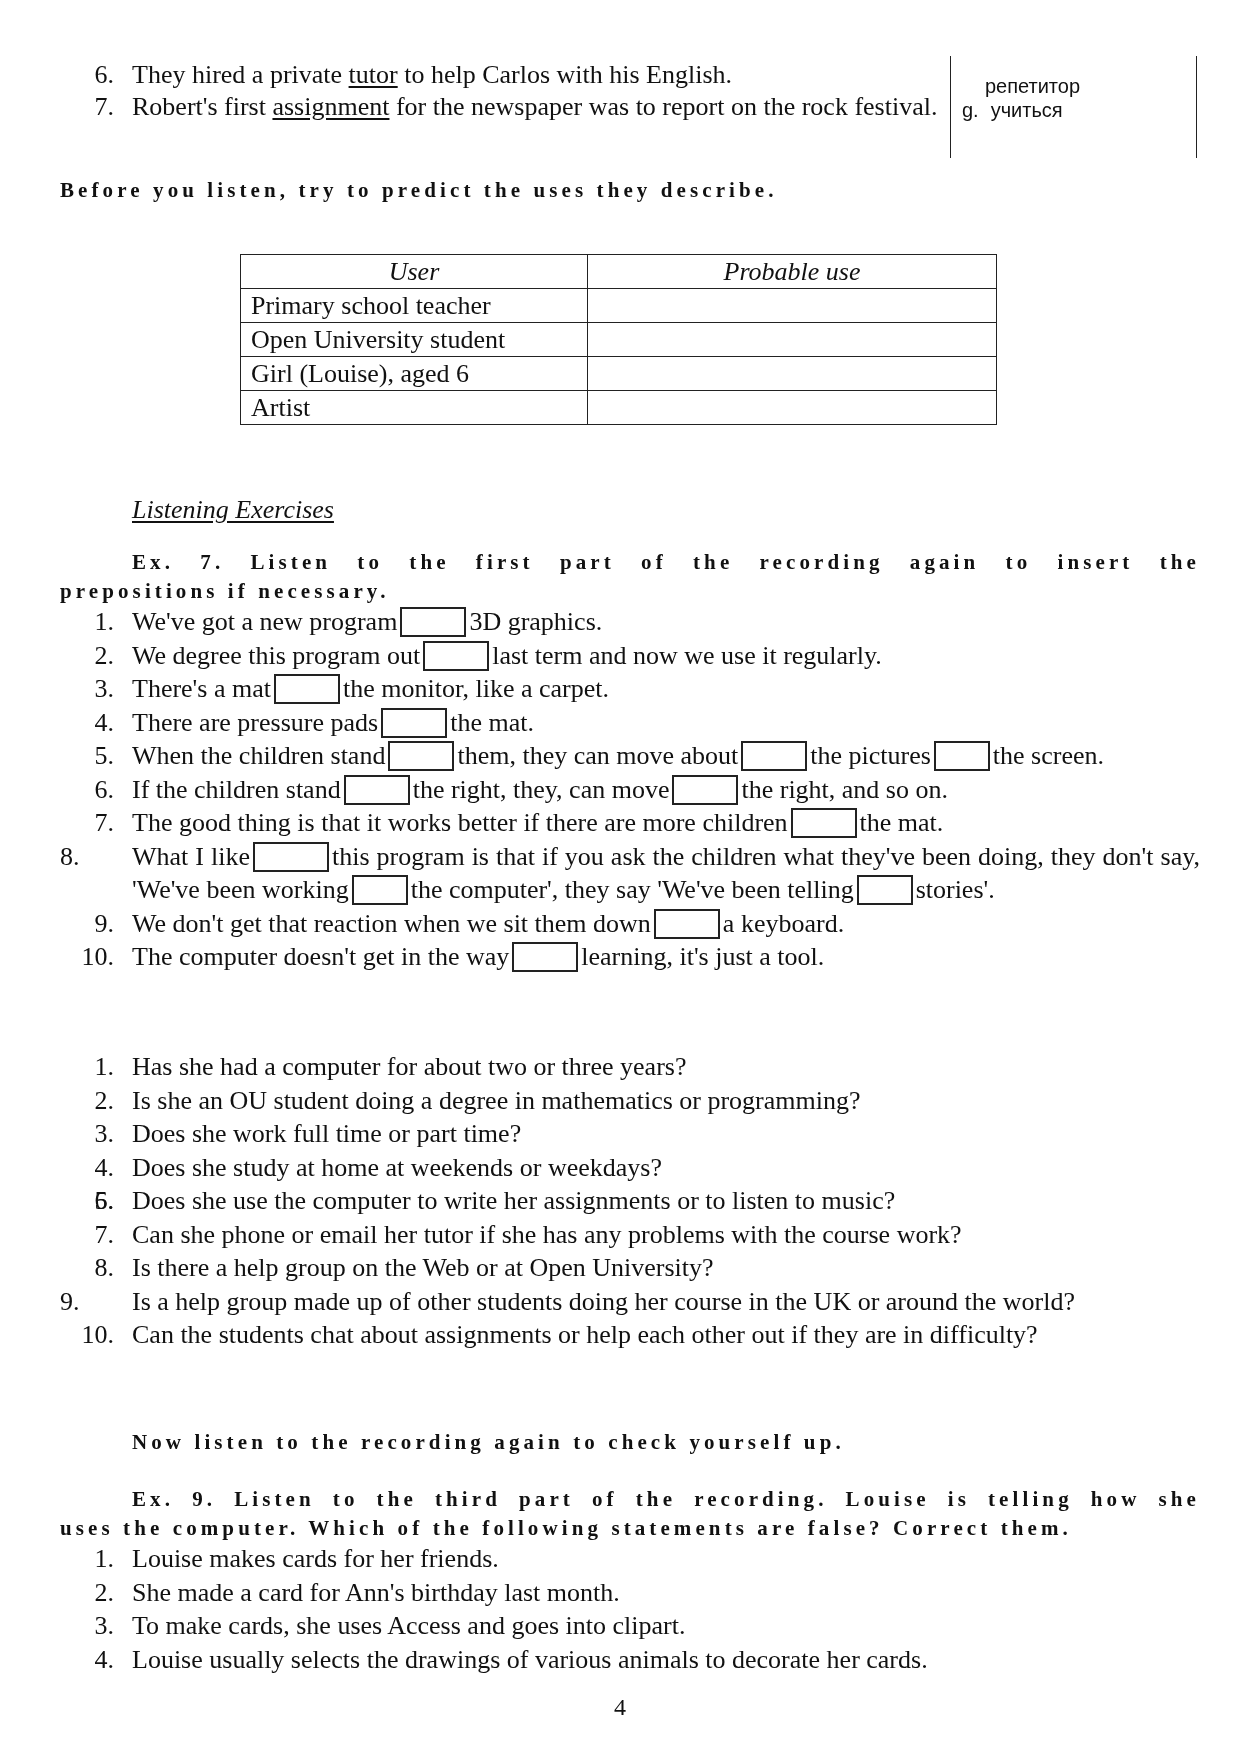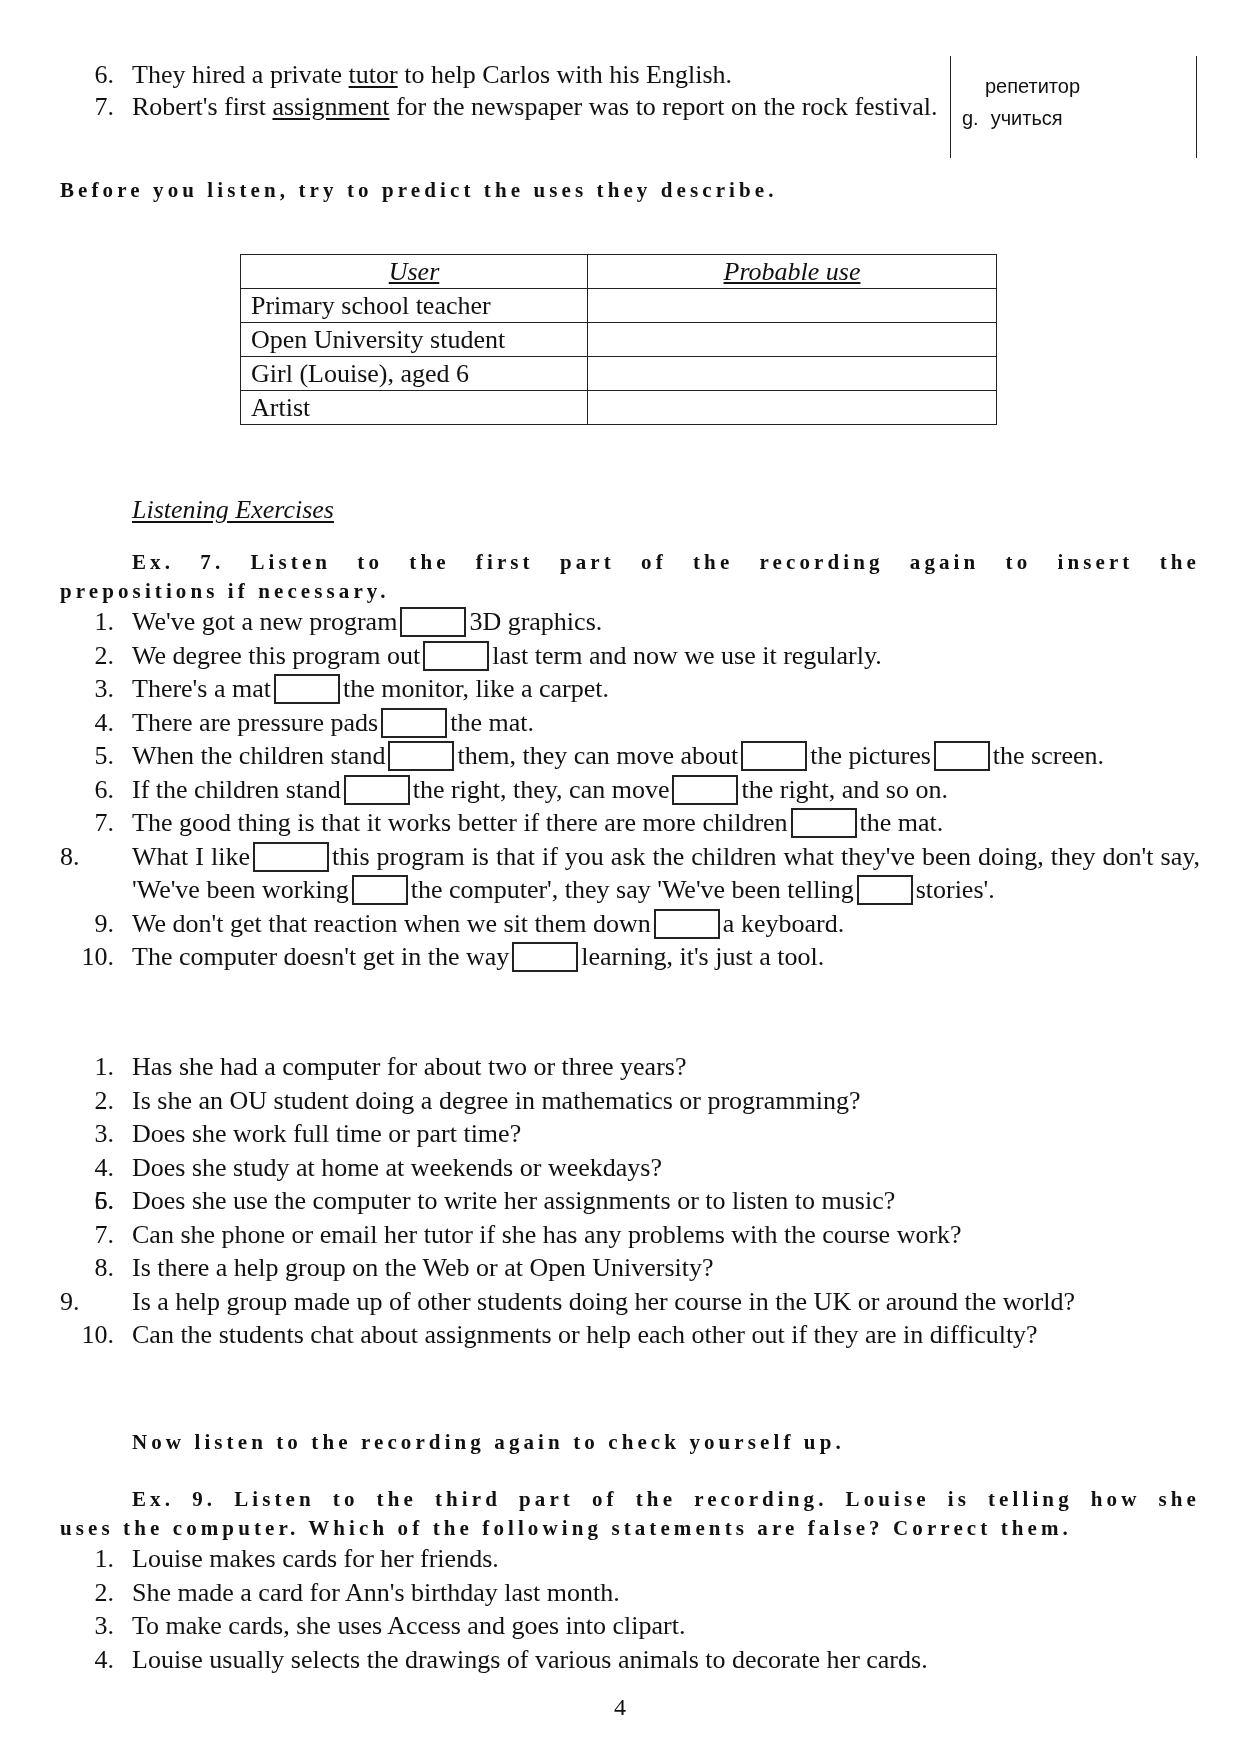--- a/index.html
+++ b/index.html
@@ -8,41 +8,41 @@
   .page { position: absolute; left: 0; top: 0; width: 1240px; height: 1755px; }
   .serif { font-family: "Liberation Serif", serif; font-size: 26px; line-height: 33.5px; }
 
   
   .top-block { position: absolute; left: 60px; top: 58px; width: 1140px; height: 102px; }
   .top-left { position: absolute; left: 0; top: 0; width: 880px; }
   .divider-v1 { position: absolute; left: 890px; top: -2px; width: 1px; height: 102px; background: #222; }
   .divider-v2 { position: absolute; left: 1136px; top: -2px; width: 1px; height: 102px; background: #222; }
   .gloss { position: absolute; font-family: "Liberation Sans", sans-serif; font-size: 20px; line-height: 24px; }
   .gloss-1 { left: 925px; top: 2px; margin-top: 14px; }
-  .gloss-2 { left: 902px; top: 40px; margin-top: 8px; }
+  .gloss-2 { left: 902px; top: 40px; }
   .gloss-2 .gl { margin-right: 12px; }
 
   ol.items { list-style: none; margin: 0; padding: 0; }
   ol.items li { position: relative; padding-left: 72px; }
   ol.items li .num { position: absolute; left: 0; width: 54px; text-align: right; }
   .top-left li { padding-left: 72px; text-align: justify; }
   .top-left li .num { left: 0; }
   .u { text-decoration: underline; text-underline-offset: 3px; }
 
   .task { font-family: "Liberation Serif", serif; font-weight: bold; font-size: 21px;
           letter-spacing: 4.1px; line-height: 29px; text-align: justify; }
   .task .first { padding-left: 72px; }
 
   .section { position: absolute; left: 60px; width: 1140px; }
 
   table.uses { border-collapse: collapse; position: absolute; left: 240px; top: 254px; }
   table.uses td, table.uses th { border: 1.5px solid #222; padding: 0 10px;
        font-family: "Liberation Serif", serif; font-size: 26px; font-weight: normal;
        height: 33px; line-height: 30px; }
-  table.uses th { font-style: italic; text-align: center; text-decoration: underline; }
+  table.uses th { font-style: italic; text-align: center; }
   table.uses .c1 { width: 326px; }
   table.uses .c2 { width: 388px; }
 
   .heading-ital { font-style: italic; text-decoration: underline; text-underline-offset: 3px; }
 
   .gap { display: inline-block; width: 60px; height: 30px; border: 2px solid #222;
          border-right-width: 2.5px; border-bottom-width: 2.5px; vertical-align: -7px;
          margin: 0 3px; box-sizing: border-box; }
   .gap.w54 { width: 56px; }
   .gap.w64 { width: 66px; }

